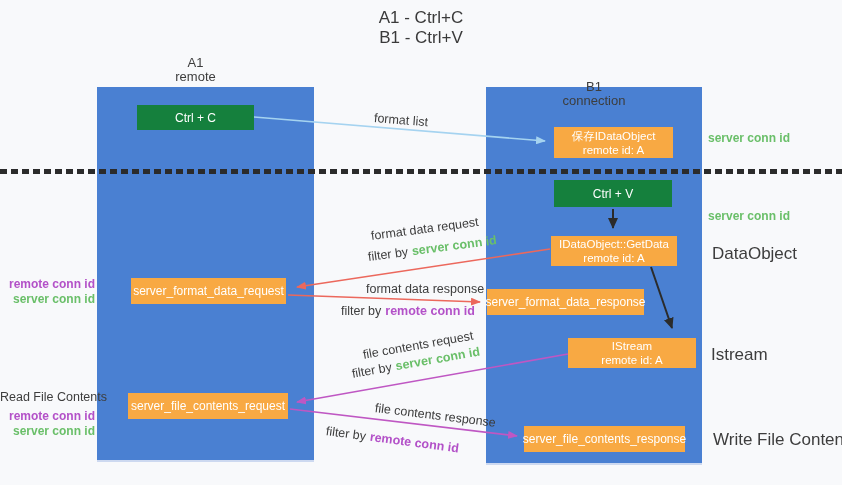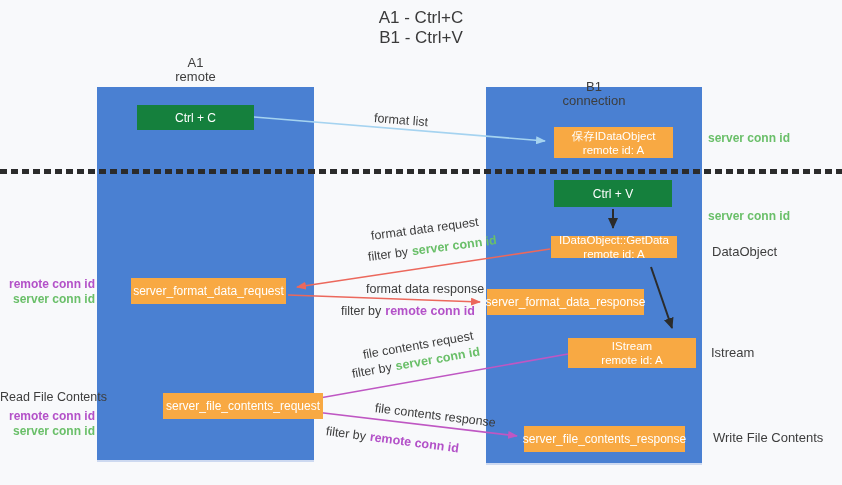--- a/index.html
+++ b/index.html
@@ -23,21 +23,21 @@
   .node.green{background:#15803d;}
   .node .l1,.node .l2{font-size:11.5px;line-height:14px;}
   .node.single{font-size:12px;}
 
   .alabel{position:absolute;color:#3d3d3d;font-size:12.5px;white-space:nowrap;z-index:5;
           transform-origin:left center;}
   .alabel .green-t{color:#6abf69;font-weight:bold;margin-left:4px;}
   .alabel .purple-t{color:#b351c8;font-weight:bold;margin-left:4px;}
 
   .side{position:absolute;white-space:nowrap;z-index:5;}
-  .side.dark{color:#3d3d3d;font-size:13px;}
+  .side.dark{color:#3d3d3d;font-size:17px;}
   .side.green-t{color:#6abf69;font-size:12px;font-weight:bold;}
   .side .green-t{color:#6abf69;}
   .side .purple-t{color:#b351c8;}
   .conn-pair{font-size:12px;font-weight:bold;line-height:15px;text-align:right;}
 </style>
 </head>
 <body>
 
 <div class="stage">
 
@@ -86,35 +86,35 @@
 
   <div class="node green single" style="left:137px;top:105px;width:117px;height:25px;">Ctrl + C</div>
 
   <div class="node orange" style="left:554px;top:127px;width:119px;height:31px;">
     <div class="l1">保存IDataObject</div>
     <div class="l2">remote id: A</div>
   </div>
 
   <div class="node green single" style="left:554px;top:180px;width:118px;height:27px;">Ctrl + V</div>
 
-  <div class="node orange" style="left:551px;top:236px;width:126px;height:22px;text-align:right;">
+  <div class="node orange" style="left:551px;top:236px;width:126px;height:30px;text-align:right;">
     <div class="l1">IDataObject::GetData</div>
     <div class="l2">remote id: A</div>
   </div>
 
   <div class="node orange single" style="left:131px;top:278px;width:155px;height:26px;">server_format_data_request</div>
 
   <div class="node orange single" style="left:487px;top:289px;width:157px;height:26px;">server_format_data_response</div>
 
   <div class="node orange" style="left:568px;top:338px;width:128px;height:30px;">
     <div class="l1">IStream</div>
     <div class="l2">remote id: A</div>
   </div>
 
-  <div class="node orange single" style="left:128px;top:393px;width:160px;height:26px;margin-left:35px;">server_file_contents_request</div>
+  <div class="node orange single" style="left:128px;top:393px;width:160px;height:26px;">server_file_contents_request</div>
 
   <div class="node orange single" style="left:524px;top:426px;width:161px;height:26px;">server_file_contents_response</div>
 
   <div class="alabel" style="left:374px;top:111px;transform:rotate(4.5deg);">format list</div>
 
   <div class="alabel" style="left:371px;top:229px;transform:rotate(-7.5deg);">format data request</div>
   <div class="alabel" style="left:368px;top:250px;transform:rotate(-7.5deg);">
     <span>filter by</span><span class="green-t">server conn id</span>
   </div>
 

